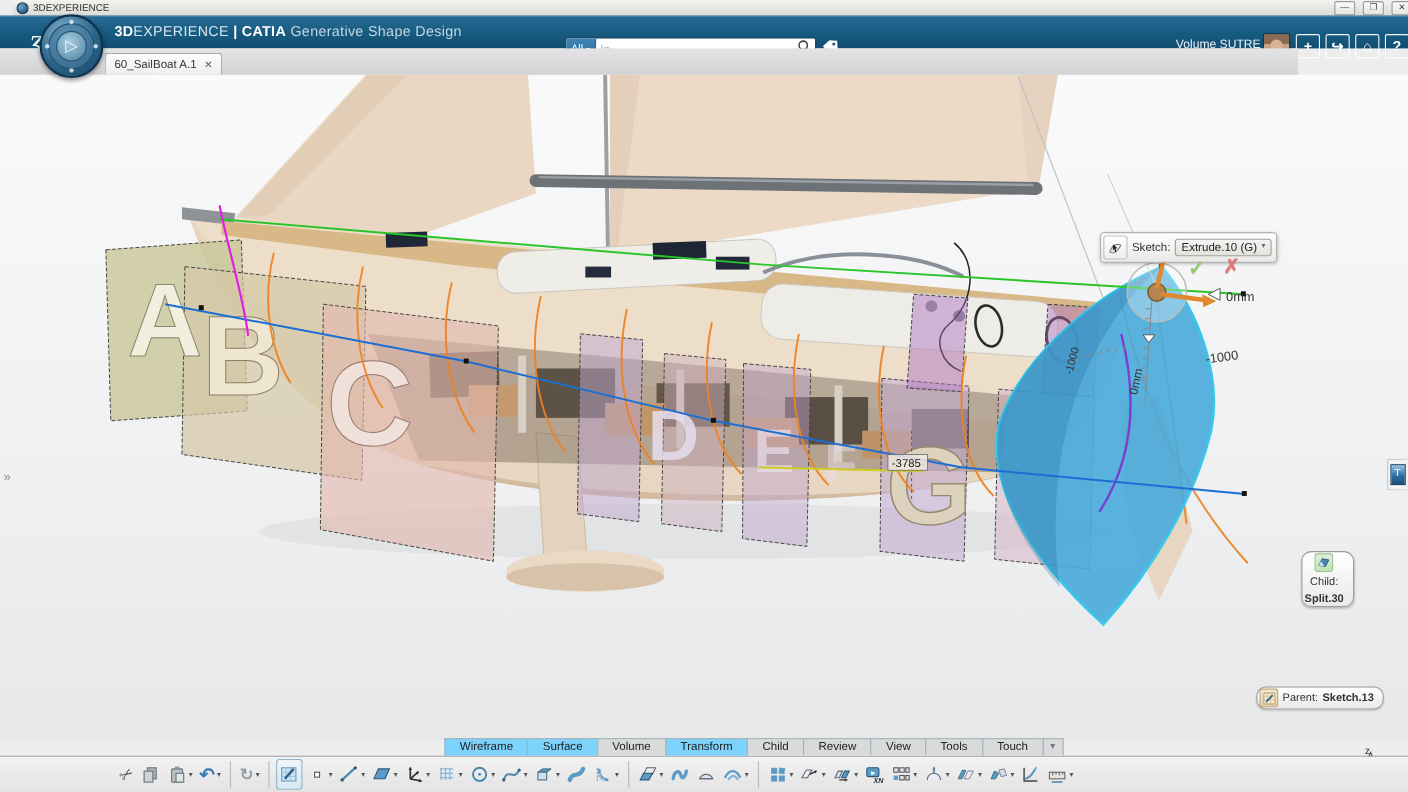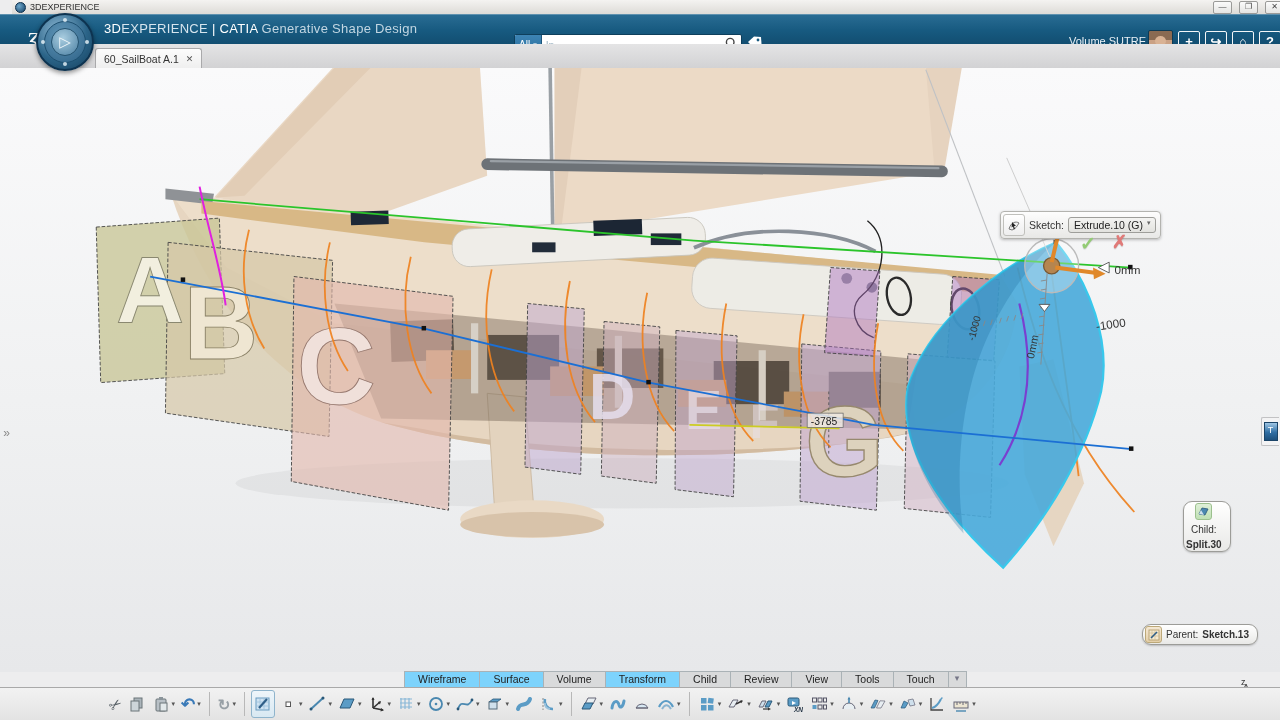--- a/index.html
+++ b/index.html
@@ -14,21 +14,21 @@
             background:radial-gradient(circle at 35% 35%,#6fa8cc,#123f63);border:1px solid #0c2f4c;}
   .winbtns{position:absolute;right:8px;top:1px;display:flex;gap:7px;}
   .winbtn{width:17px;height:11px;border:1px solid #9a9a98;background:linear-gradient(#fbfbfb,#e4e4e2);
           font-size:8px;line-height:9px;text-align:center;color:#444;border-radius:2px;}
 
   
   #appbar{left:0;top:14px;width:1280px;height:30px;
           background:linear-gradient(#2a6d94,#175a80 55%,#124e71);
           box-shadow:inset 0 1px 0 rgba(255,255,255,.25);}
   #brand{position:absolute;left:104px;top:7px;font-size:13px;color:#e9f1f6;letter-spacing:.3px;white-space:nowrap;}
-  #brand b{font-weight:normal;color:#ffffff;}
+  #brand b{font-weight:bold;color:#ffffff;}
   #brand .thin{font-weight:normal;color:#d7e5ee;}
   #brand .wb{color:#c2d6e2;}
   #logo3ds{position:absolute;left:26px;top:14px;width:52px;height:30px;color:#fff;
            font-family:"Liberation Serif",serif;font-style:italic;font-size:25px;line-height:28px;}
   
   #compass{left:36px;top:13px;width:54px;height:54px;border-radius:50%;z-index:60;
            background:radial-gradient(circle at 38% 30%,#8db8d4,#2b6488 55%,#143f5d);
            border:2px solid #0d3350;box-shadow:0 2px 5px rgba(0,0,0,.45);}
   #compass .ring{position:absolute;left:6px;top:6px;right:6px;bottom:6px;border-radius:50%;
            border:1px solid #1d4f70;background:radial-gradient(circle at 40% 32%,#5e94b6,#2e6287);}
@@ -49,21 +49,21 @@
 
   #username{right:134px;top:21px;font-size:11px;color:#e8f0f6;}
   #avatar{left:1148px;top:16px;width:23px;height:23px;border-radius:2px;border:1px solid #0d3a55;
           background:linear-gradient(#8a6a52 0 38%,#caa184 38% 75%,#5c4a3e 75%);overflow:hidden;}
   #avatar:before{content:"";position:absolute;left:6px;top:5px;width:11px;height:10px;border-radius:50%;
           background:#d9b294;}
   .appbtn{top:17px;width:20px;height:20px;border:1.5px solid rgba(255,255,255,.95);border-radius:2px;
           color:#fff;font-size:13px;line-height:19px;text-align:center;font-weight:bold;}
 
   
-  #tabstrip{left:0;top:44px;width:1280px;height:24px;background:linear-gradient(#e4e4e5,#d2d2d4);
+  #tabstrip{left:0;top:44px;width:1180px;height:24px;background:linear-gradient(#e4e4e5,#d2d2d4);
             border-bottom:1px solid #bdbdbf;}
   #doctab{position:absolute;left:95px;top:4px;height:19px;background:linear-gradient(#fcfcfc,#efefef);
           border:1px solid #a9a9ab;border-bottom:0;border-radius:3px 3px 0 0;display:flex;align-items:center;
           padding:0 8px;font-size:10.5px;color:#333;gap:7px;}
   #doctab .x{color:#555;font-size:9px;}
   .tabnav{top:51px;font-size:9px;color:#666;}
 
   
   #viewport{left:0;top:68px;width:1280px;height:604px;
             background:linear-gradient(#fafafb 0%,#f0f1f2 55%,#e7e8ea 100%);}

